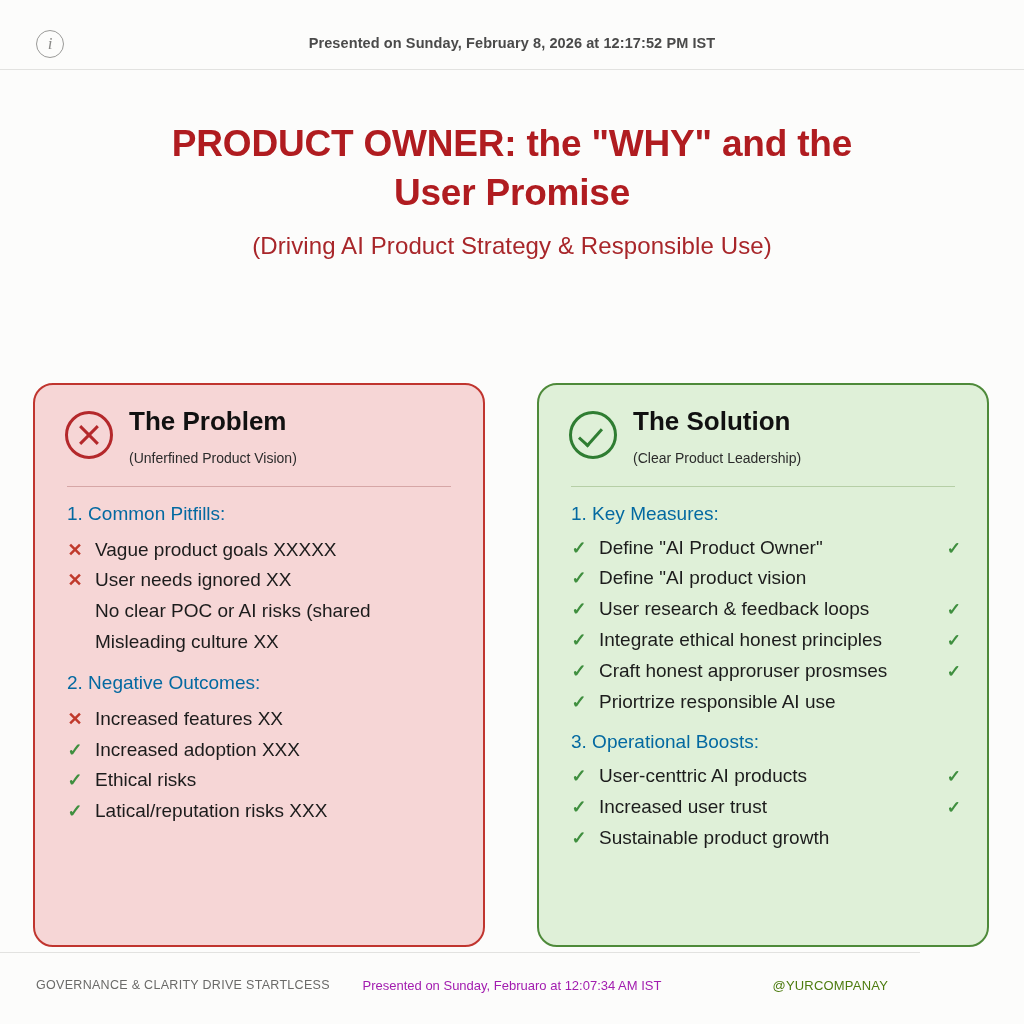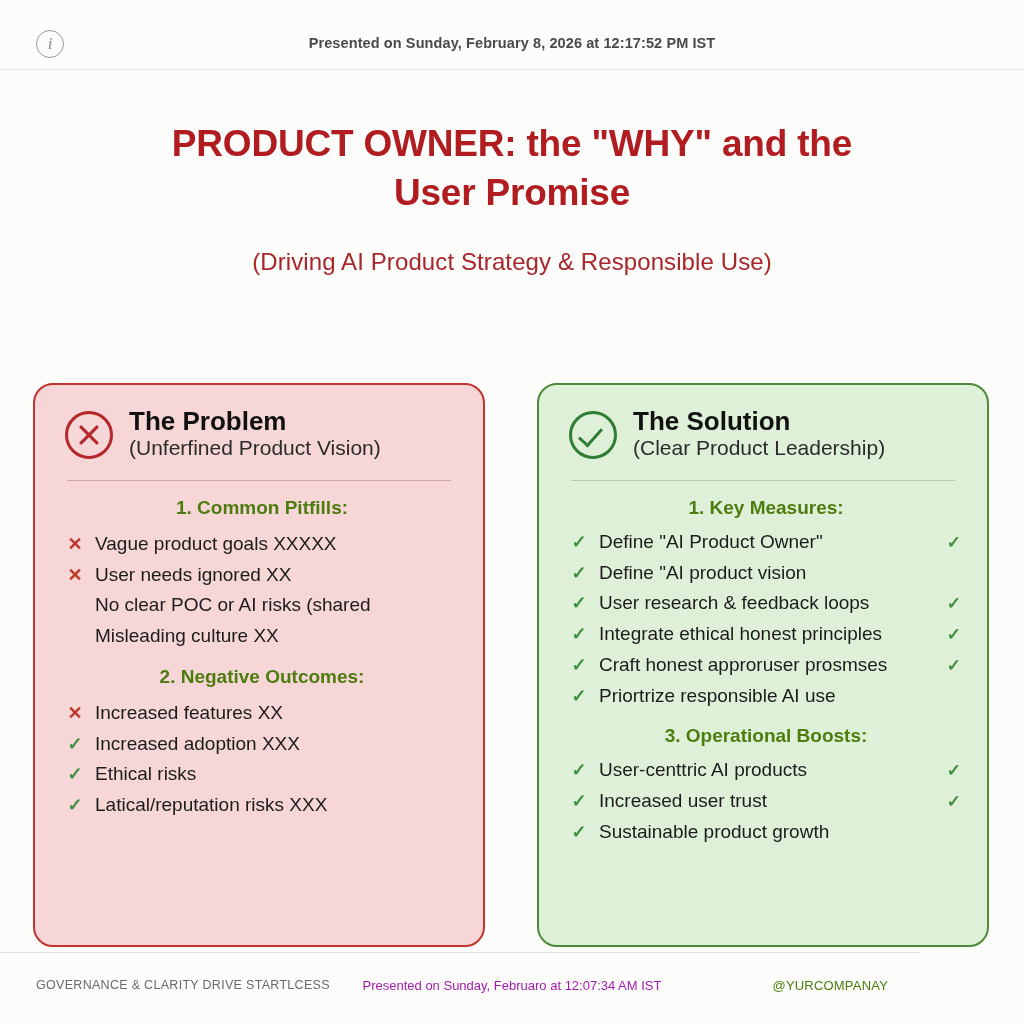--- a/index.html
+++ b/index.html
@@ -73,21 +73,21 @@
   .main-title {
     font-size: 37px;
     font-weight: bold;
     color: #b01c20;
     line-height: 1.32;
     letter-spacing: -0.2px;
     margin: 0 auto;
     width: 760px;
   }
   .subtitle {
-    margin-top: 30px;
+    margin-top: 14px;
     font-size: 24px;
     color: #a8262a;
     letter-spacing: 0.1px;
   }
 
   
   .columns {
     position: absolute;
     top: 383px;
     left: 0;
@@ -161,38 +161,37 @@
   }
 
   .head-text { flex: 1 1 auto; }
   .head-title {
     font-size: 26px;
     font-weight: bold;
     color: #111;
     line-height: 1.1;
   }
   .head-sub {
-    font-size: 21px;
+    font-size: 14px;
     color: #2b2b2b;
-    margin-top: 0;
+    margin-top: 14px;
     line-height: 1.15;
   }
   .divider {
     height: 1px;
     margin: 20px 6px 16px 6px;
   }
   .problem .divider { background: #d6a6a6; }
   .solution .divider { background: #b6cfa6; }
 
   .sec-title {
     font-size: 19px;
-    font-weight: bold;
-    color: #4d7c0f;
+    font-weight: normal;
+    color: #0369a1;
     margin: 6px 0 10px 6px;
-    text-align: center;
   }
   .solution .sec-title { margin-bottom: 8px; }
 
   ul.items {
     list-style: none;
     margin: 0 0 14px 0;
     padding: 0 0 0 6px;
   }
   ul.items li {
     display: flex;

